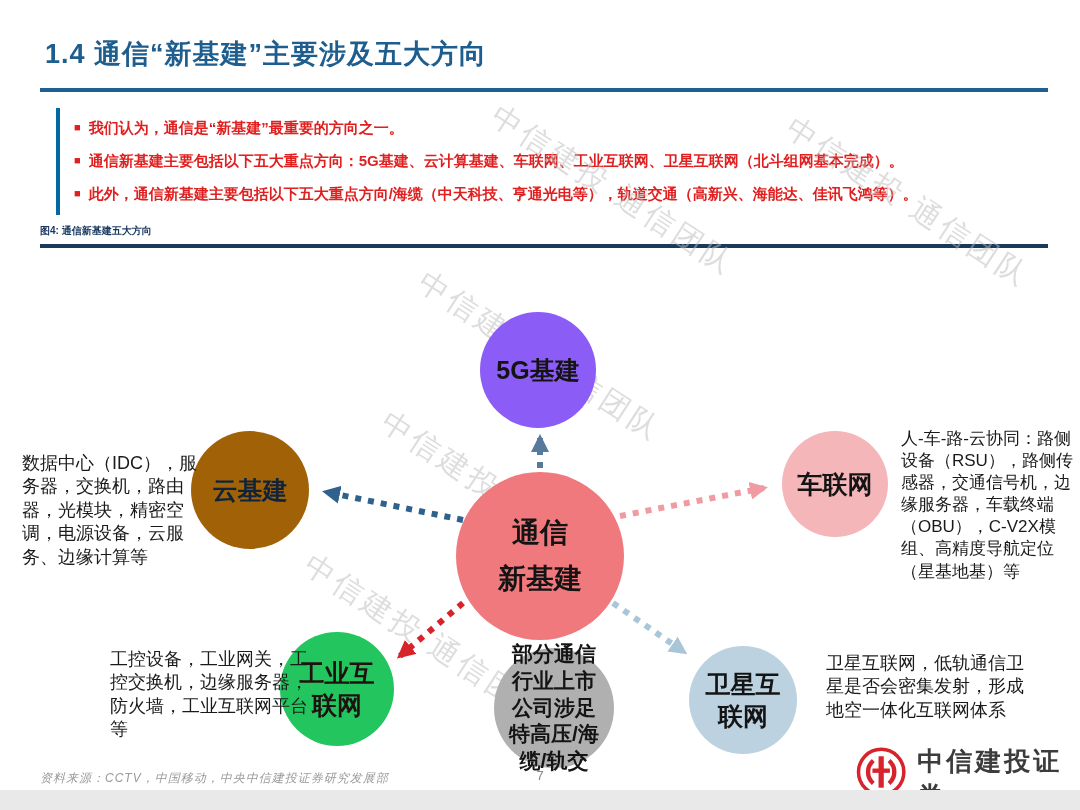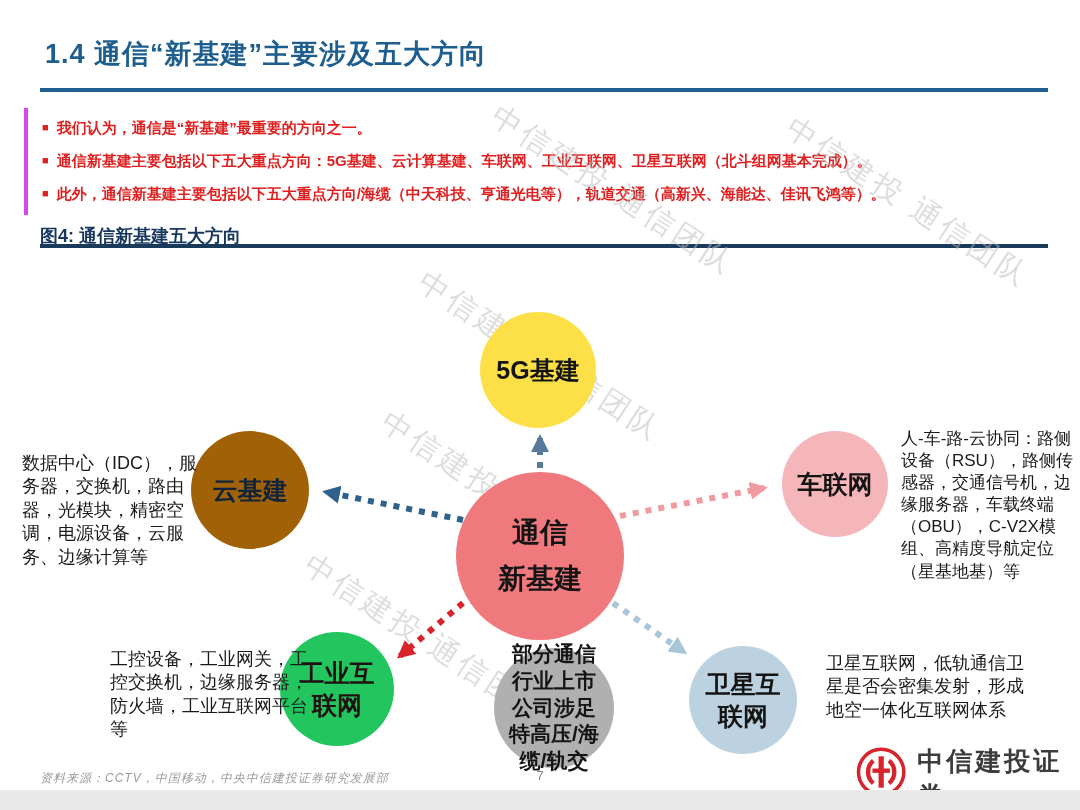--- a/index.html
+++ b/index.html
@@ -13,48 +13,48 @@
   .title {
     position:absolute; left:45px; top:36px; font-size:27px; font-weight:bold;
     color:#1d5e8f; letter-spacing:1px;
   }
   .title-rule {
     position:absolute; left:40px; top:88px; width:1008px; height:4px;
     background:#1d6091;
   }
   
   .bullets {
-    position:absolute; left:24px; top:108px; width:1010px;
-    border-left:4px solid #d946ef; padding:4px 0 4px 14px;
+    position:absolute; left:56px; top:108px; width:1010px;
+    border-left:4px solid #0369a1; padding:4px 0 4px 14px;
   }
   .bullet { padding:7px 0; font-size:15px; font-weight:bold; color:#e02020; }
   .bullet .marker { font-size:11px; margin-right:8px; position:relative; top:-2px; }
   
   .fig-caption {
-    position:absolute; left:40px; top:224px; font-size:18px; font-weight:bold;
+    position:absolute; left:40px; top:224px; font-size:10px; font-weight:bold;
     color:#17375e;
   }
   .caption-rule {
     position:absolute; left:40px; top:244px; width:1008px; height:4px;
     background:#1a3a5c;
   }
   
   .wm {
     position:absolute; z-index:1; color:#bcbcbc; opacity:.5; font-size:30px;
     white-space:nowrap; transform:rotate(33deg); transform-origin:0 0;
     letter-spacing:4px; pointer-events:none;
   }
   
   .arrows { position:absolute; left:0; top:0; z-index:2; }
   .node {
     position:absolute; z-index:3; border-radius:50%;
     display:flex; align-items:center; justify-content:center; text-align:center;
     font-weight:bold; color:#141414; white-space:pre-line;
   }
-  .n-5g        { left:480px; top:312px; width:116px; height:116px; background:#fde047; font-size:25px; }
+  .n-5g        { left:480px; top:312px; width:116px; height:116px; background:#8b5cf6; font-size:25px; }
   .n-cloud     { left:191px; top:431px; width:118px; height:118px; background:#a16207; font-size:25px; color:#10233a; }
   .n-vehicle   { left:782px; top:431px; width:106px; height:106px; background:#f5b6ba; font-size:25px; }
   .n-center    { left:456px; top:472px; width:168px; height:168px; background:#f0797d; font-size:28px; line-height:1.65; }
   .n-industrial{ left:280px; top:632px; width:114px; height:114px; background:#22c55e; font-size:25px; line-height:1.3; color:#201010; }
   .n-satellite { left:689px; top:646px; width:108px; height:108px; background:#bdd2e0; font-size:25px; line-height:1.3; }
   .n-other     { left:494px; top:648px; width:120px; height:120px; background:#b1b0b0; font-size:21px; line-height:1.28; }
   .note {
     position:absolute; z-index:4; font-size:18px; color:#1a1a1a; line-height:1.3;
     letter-spacing:0px;
   }

